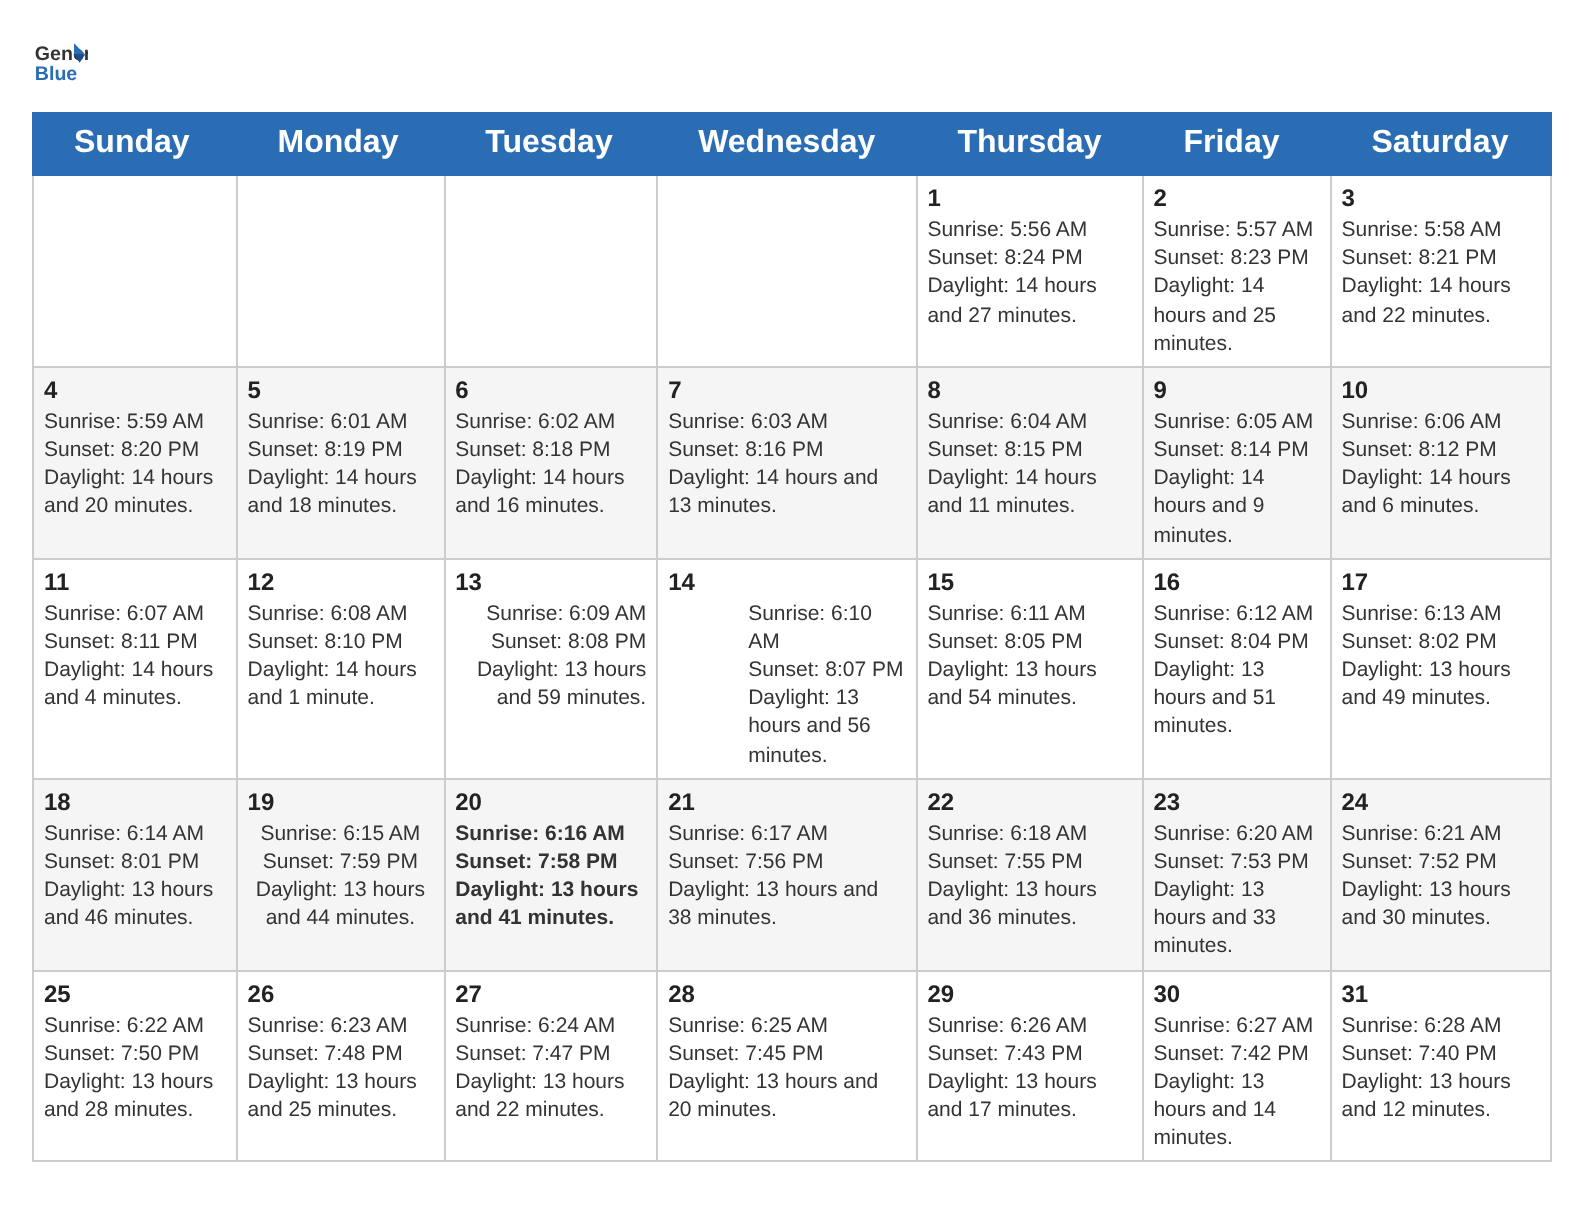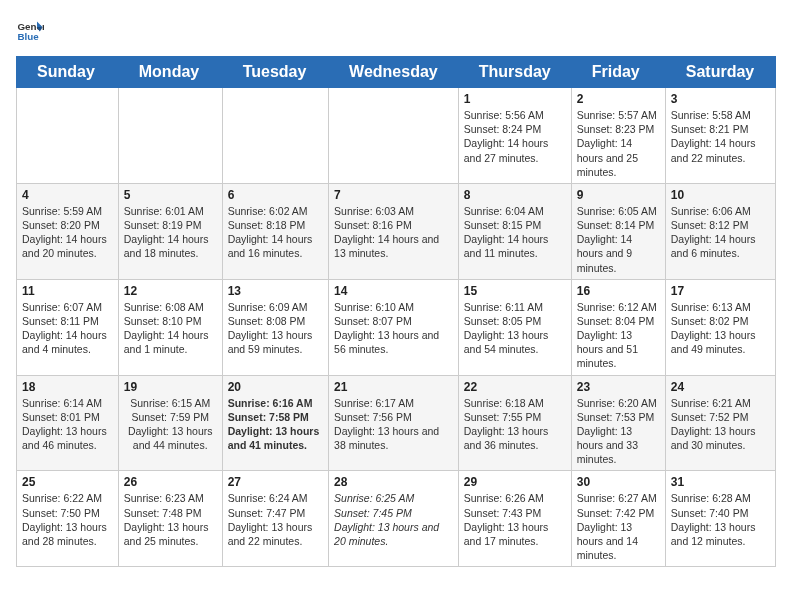--- a/index.html
+++ b/index.html
@@ -191,27 +191,27 @@
 Daylight: 14 hours and 4 minutes.</div>
         </td>
         <td>
           <div class="day-number">12</div>
           <div class="day-info" style="white-space: pre-line;">Sunrise: 6:08 AM
 Sunset: 8:10 PM
 Daylight: 14 hours and 1 minute.</div>
         </td>
         <td>
           <div class="day-number">13</div>
-          <div class="day-info" style="white-space: pre-line;">Sunrise: 6:09 AM
+          <div class="day-info" style="white-space: pre-line; text-align: right;">Sunrise: 6:09 AM
 Sunset: 8:08 PM
 Daylight: 13 hours and 59 minutes.</div>
         </td>
         <td>
           <div class="day-number">14</div>
-          <div class="day-info" style="white-space: pre-line;">Sunrise: 6:10 AM
+          <div class="day-info" style="white-space: pre-line; margin-left: 40px;">Sunrise: 6:10 AM
 Sunset: 8:07 PM
 Daylight: 13 hours and 56 minutes.</div>
         </td>
         <td>
           <div class="day-number">15</div>
           <div class="day-info" style="white-space: pre-line;">Sunrise: 6:11 AM
 Sunset: 8:05 PM
 Daylight: 13 hours and 54 minutes.</div>
         </td>
         <td>
@@ -285,21 +285,21 @@
 Daylight: 13 hours and 25 minutes.</div>
         </td>
         <td>
           <div class="day-number">27</div>
           <div class="day-info" style="white-space: pre-line;">Sunrise: 6:24 AM
 Sunset: 7:47 PM
 Daylight: 13 hours and 22 minutes.</div>
         </td>
         <td>
           <div class="day-number">28</div>
-          <div class="day-info" style="white-space: pre-line; font-style: italic;">Sunrise: 6:25 AM
+          <div class="day-info" style="white-space: pre-line;">Sunrise: 6:25 AM
 Sunset: 7:45 PM
 Daylight: 13 hours and 20 minutes.</div>
         </td>
         <td>
           <div class="day-number">29</div>
           <div class="day-info" style="white-space: pre-line;">Sunrise: 6:26 AM
 Sunset: 7:43 PM
 Daylight: 13 hours and 17 minutes.</div>
         </td>
         <td>

